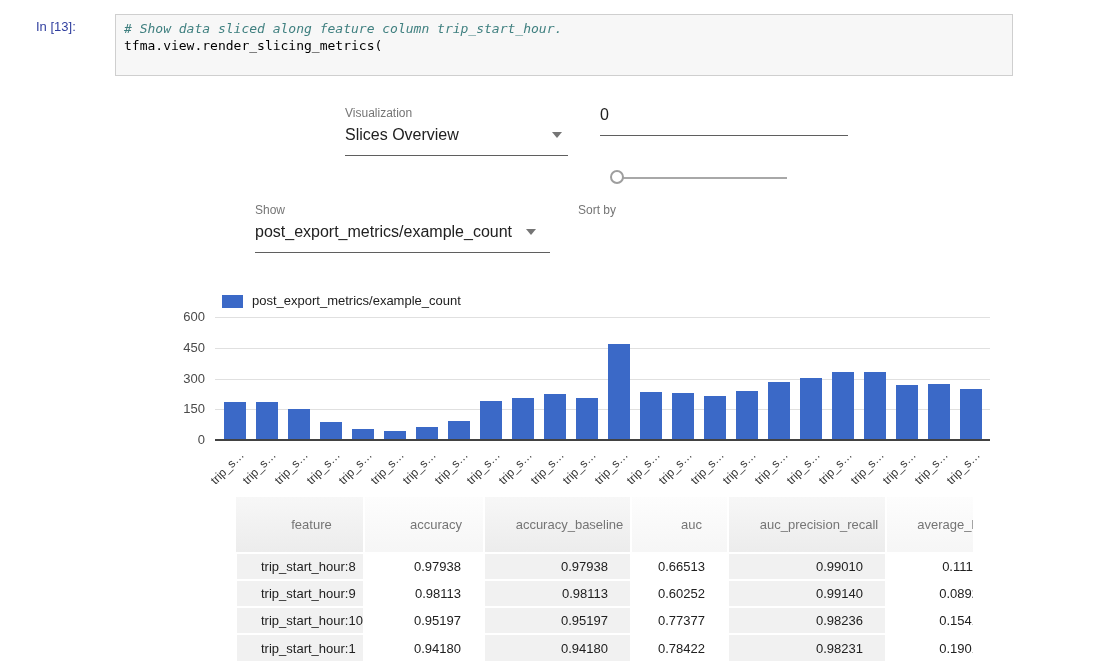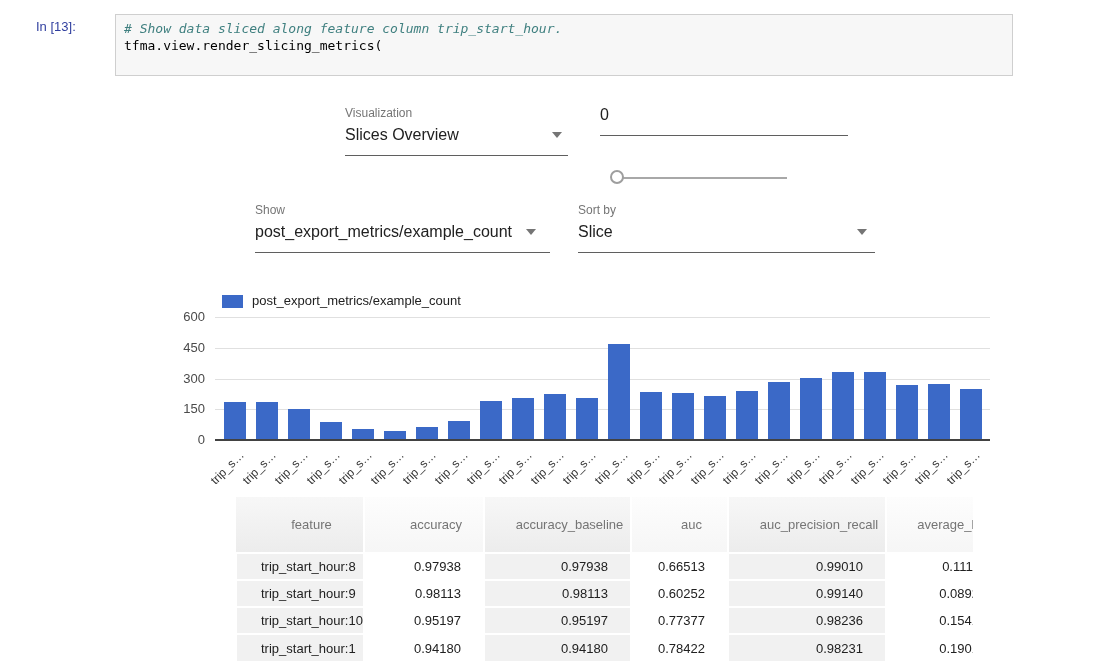--- a/index.html
+++ b/index.html
@@ -86,24 +86,20 @@
 <div class="ctl" style="left:255px; top:203px; width:295px;">
   <div class="ctl-label">Show</div>
   <div class="ctl-valrow">
     <span class="ctl-value">post_export_metrics/example_count</span>
     <span class="dd-arrow" style="margin-right:14px;"></span>
   </div>
 </div>
 
 <div class="ctl" style="left:578px; top:203px; width:297px;">
   <div class="ctl-label">Sort by</div>
-  <div class="ctl-valrow">
-    <span class="ctl-value">Slice</span>
-    <span class="dd-arrow" style="margin-right:8px;"></span>
-  </div>
 </div>
 
 <div>
   <div class="legend-swatch" style="background: rgb(59, 105, 199);"></div>
   <div class="legend-label">post_export_metrics/example_count</div>
   <div id="chart-layer">
       <div class="gridline" style="top: 317px;"></div>
       <div class="ytick" style="top: 309px;">600</div>
       <div class="gridline" style="top: 347.75px;"></div>
       <div class="ytick" style="top: 339.75px;">450</div>

